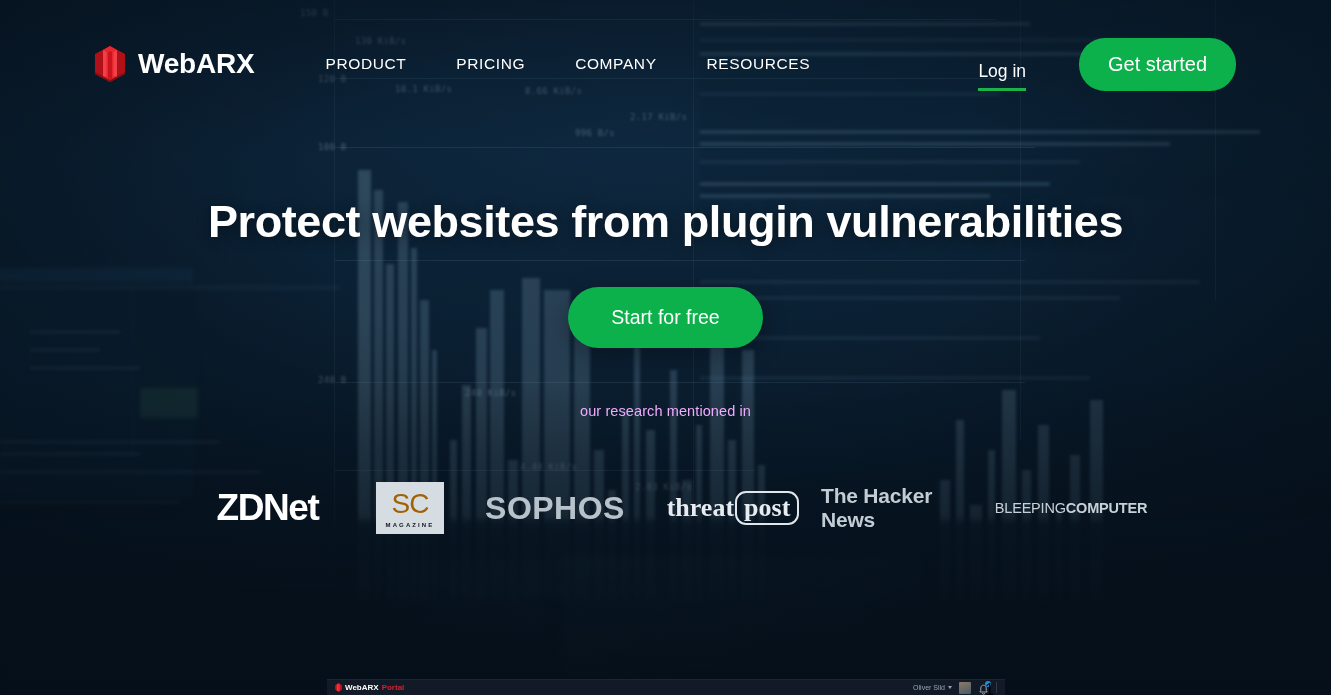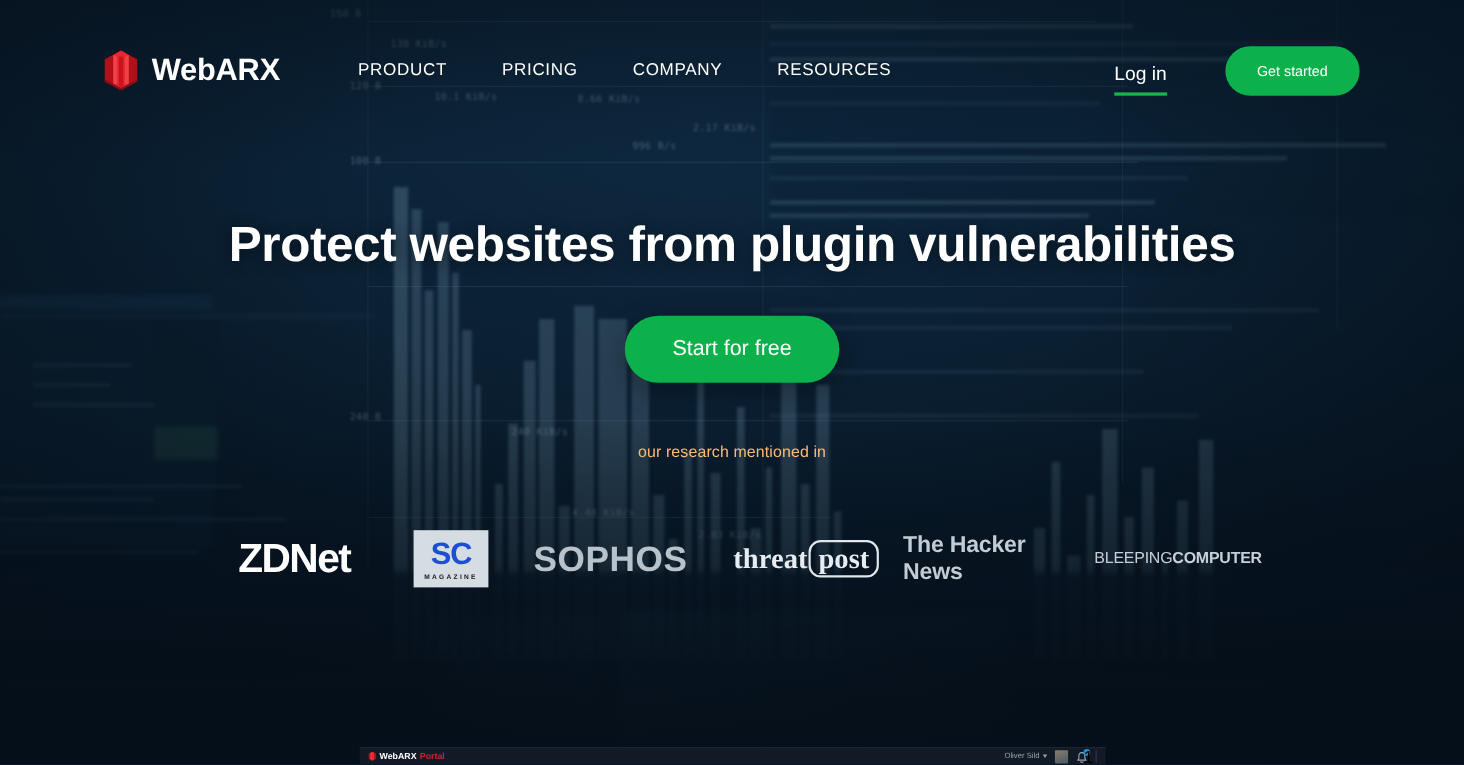--- a/index.html
+++ b/index.html
@@ -193,21 +193,21 @@
   .login-link::after {
     content: "";
     position: absolute;
     left: 0; right: 0; bottom: 0;
     height: 2.5px;
     background: #19b34a;
   }
   .btn-get-started {
     background: #0db14b;
     color: #ffffff;
-    font-size: 13px;
+    font-size: 20px;
     border: none;
     border-radius: 26px;
     padding: 15px 29px;
     cursor: pointer;
     font-family: "Liberation Sans", sans-serif;
     white-space: nowrap;
   }
 
   
   .hero {
@@ -235,21 +235,21 @@
     font-size: 19.5px;
     border: none;
     border-radius: 32px;
     padding: 19px 43px;
     cursor: pointer;
     font-family: "Liberation Sans", sans-serif;
     box-shadow: 0 6px 24px rgba(0,0,0,.3);
   }
   .press-caption {
     margin-top: 55px;
-    color: #fdba74;
+    color: #f0abfc;
     font-size: 14.5px;
     letter-spacing: .1px;
   }
 
   
   .press-row {
     position: absolute;
     left: 0; top: 478px;
     width: 1331px;
     height: 60px;
@@ -278,23 +278,23 @@
   .sc-box {
     background: #d6dde2;
     width: 68px; height: 52px;
     display: flex;
     flex-direction: column;
     align-items: center;
     justify-content: center;
     padding-top: 2px;
   }
   .sc-letters {
-    color: #1d4ed8;
+    color: #a16207;
     font-size: 28px;
-    font-weight: bold;
+    font-weight: normal;
     letter-spacing: -1px;
     line-height: 1;
   }
   .sc-sub {
     color: #101519;
     font-size: 6px;
     letter-spacing: 2.1px;
     margin-top: 4px;
     font-weight: bold;
   }

